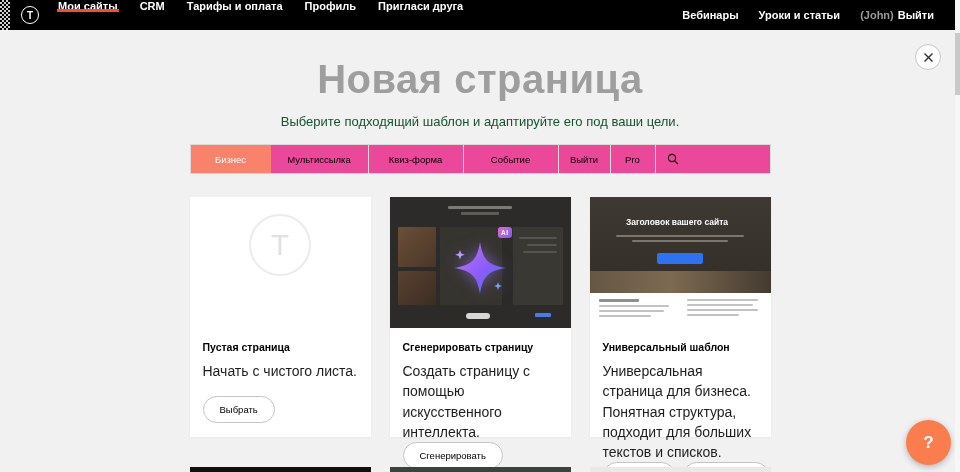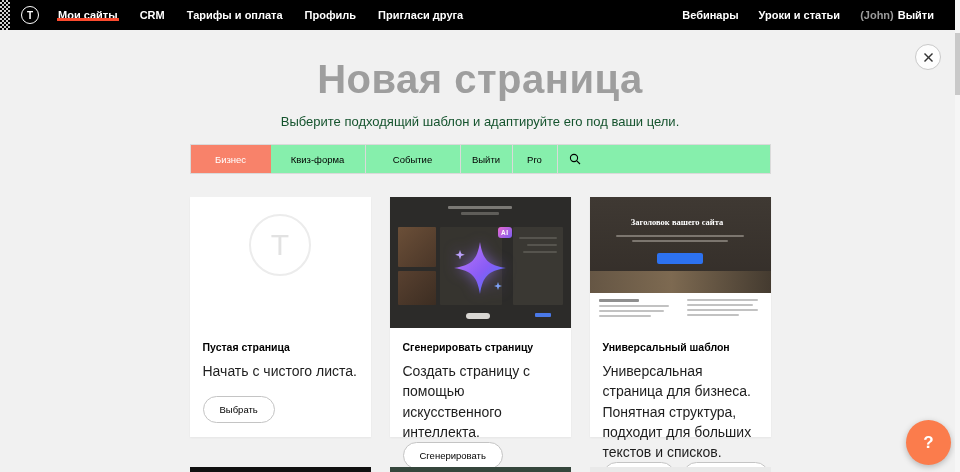--- a/index.html
+++ b/index.html
@@ -18,21 +18,21 @@
   .noise {
     width: 10px; height: 30px; flex: none;
     background: repeating-conic-gradient(#cfcfcf 0% 25%, #000 0% 50%) 0 0 / 4px 4px;
   }
   .logo-wrap { display: flex; align-items: center; margin-left: 11px; cursor: pointer; }
   .logo-circle {
     width: 18px; height: 18px; border: 1.5px solid #fff; border-radius: 50%;
     display: flex; align-items: center; justify-content: center;
     font-size: 10px; font-weight: bold;
   }
-  .nav { display: flex; align-items: center; margin-left: 8px; }
+  .nav { display: flex; align-items: flex-start; margin-left: 8px; }
   .nav-item {
     display: flex; align-items: center; padding: 0 11px;
     font-size: 11px; font-weight: 700; cursor: pointer; position: relative;
     white-space: nowrap;
   }
   .nav-item.active::after {
     content: ""; position: absolute; left: 10px; right: 10px; bottom: 0;
     height: 3px; background: #fb4a2e;
   }
   .nav-right { margin-left: auto; display: flex; align-items: stretch; padding-right: 16px; }
@@ -44,21 +44,21 @@
     font-size: 40px; line-height: 46px; font-weight: 700;
     color: #9e9e9e; letter-spacing: 0.5px;
   }
   .page-subtitle {
     margin-top: 12px; text-align: center;
     font-size: 13px; line-height: 15px; color: #14532d;
   }
   
   .tabs {
     width: 581px; margin: 15px auto 0; height: 30px;
-    display: flex; background: #86efac; border: 1px solid #dadada;
+    display: flex; background: #ec4899; border: 1px solid #dadada;
   }
   .tab {
     display: flex; align-items: center; justify-content: center;
     font-size: 9.5px; color: #000; cursor: pointer;
     border-right: 1px solid #dadada; flex: none; white-space: nowrap;
   }
   .tab:last-child { border-right: none; }
   .tab.active { background: #f8826a; color: #fff; border-right: none; }
   .t0{width:80px}.t1{width:80px}.t2{width:98px}.t3{width:95px}.t4{width:95px}.t5{width:52px}.t6{width:45px}.t-search{width:34px}
   
@@ -105,21 +105,21 @@
   .ai-badge {
     position: absolute; left: 60%; top: 23%;
     background: linear-gradient(135deg,#e86ad0,#7b5cf0);
     color: #fff; font-size: 6.5px; font-weight: 700;
     padding: 2px 3px; border-radius: 3px; letter-spacing: 0.5px;
   }
   
   .c3-hero { height: 96px; position: relative; background: linear-gradient(180deg,#3f3933 0%, #332d28 100%); }
   .c3-heading {
     position: absolute; top: 20px; left: 0; right: 6px; text-align: center;
-    color: #fff; font-size: 8.5px; font-weight: 700; font-family: Liberation Serif, serif;
+    color: #fff; font-size: 8.5px; font-weight: 700;
   }
   .c3-hero .tline { position: absolute; left: 50%; transform: translateX(-50%); height: 2px; border-radius: 1px; background: #7c766f; }
   .c3-hero .tl1 { top: 38px; width: 128px; }
   .c3-hero .tl2 { top: 43px; width: 96px; }
   .c3-cta {
     position: absolute; top: 56px; left: 50%; transform: translateX(-50%);
     width: 46px; height: 11px; border-radius: 2px; background: #2d72f0; cursor: pointer; border: none;
   }
   .c3-photo {
     position: absolute; bottom: 0; left: 0; right: 0; height: 22px;
@@ -192,20 +192,23 @@
     </div>
   </div>
 </div>
 
 <div class="page-title">Новая страница</div>
 <div class="page-subtitle">Выберите подходящий шаблон и адаптируйте его под ваши цели.</div>
 
 <div class="tabs">
   <div class="tab t0 active">
       <span>Бизнес</span>
+    </div>
+  <div class="tab t2">
+      <span>Мультиссылка</span>
     </div>
   <div class="tab t3">
       <span>Квиз-форма</span>
     </div>
   <div class="tab t4">
       <span>Событие</span>
     </div>
   <div class="tab t5">
       <span>Выйти</span>
     </div>

